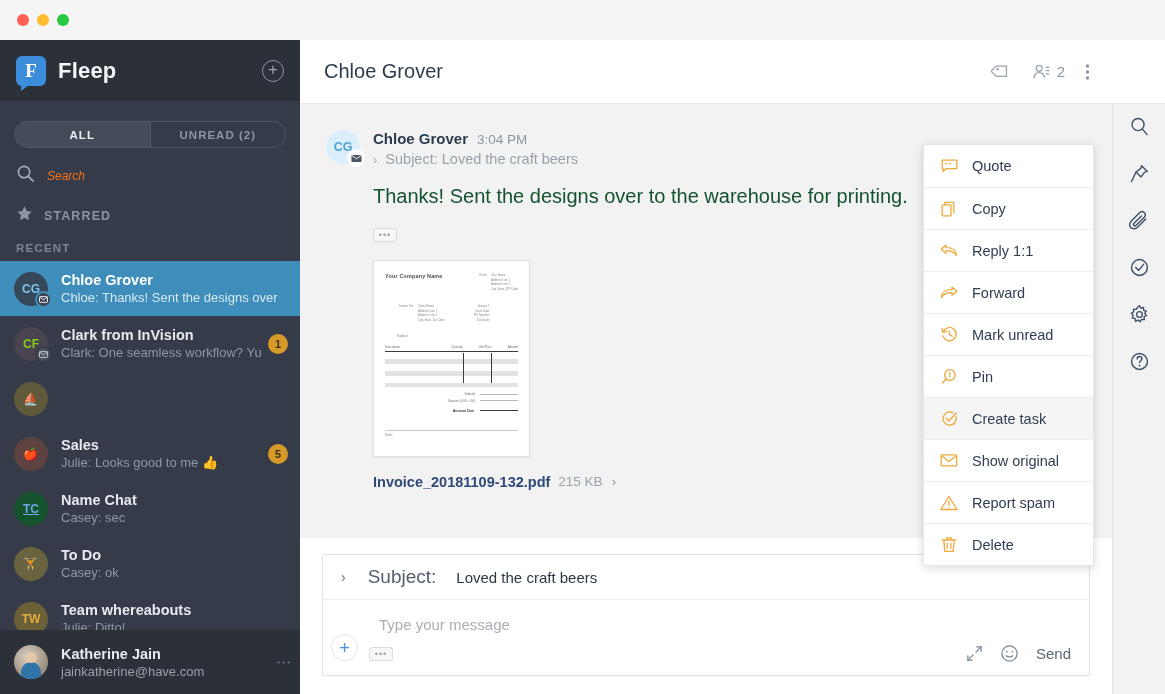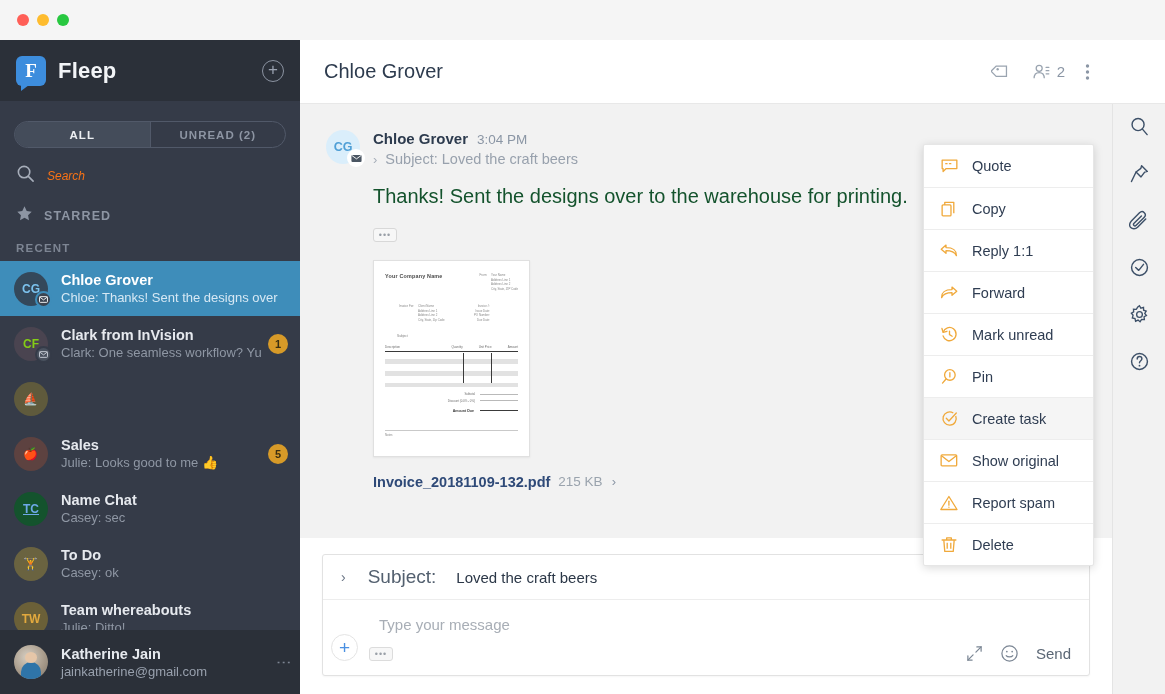--- a/index.html
+++ b/index.html
@@ -523,21 +523,21 @@
           <div class="preview">Julie: Ditto!</div>
         </div>
       </div>
 
     </div>
 
     <div class="userbar">
       <div class="uava"></div>
       <div class="uinfo">
         <div class="uname">Katherine Jain</div>
-        <div class="umail">jainkatherine@gmail.com</div>
+        <div class="umail">jainkatherine@have.com</div>
       </div>
       <div class="dots-v">⋮</div>
     </div>
 
   </div>
 
   <div class="main">
 
     <div class="conv-header">
       <div class="conv-title">Chloe Grover</div>

